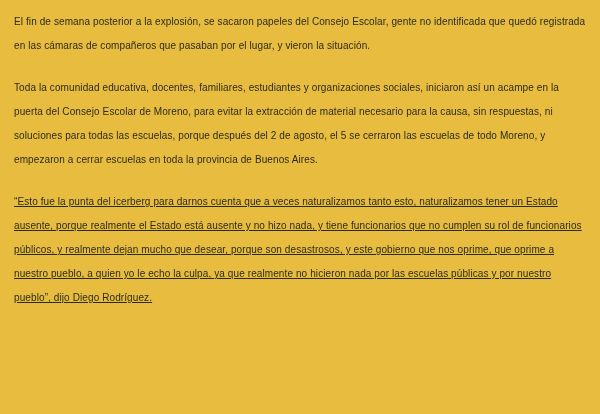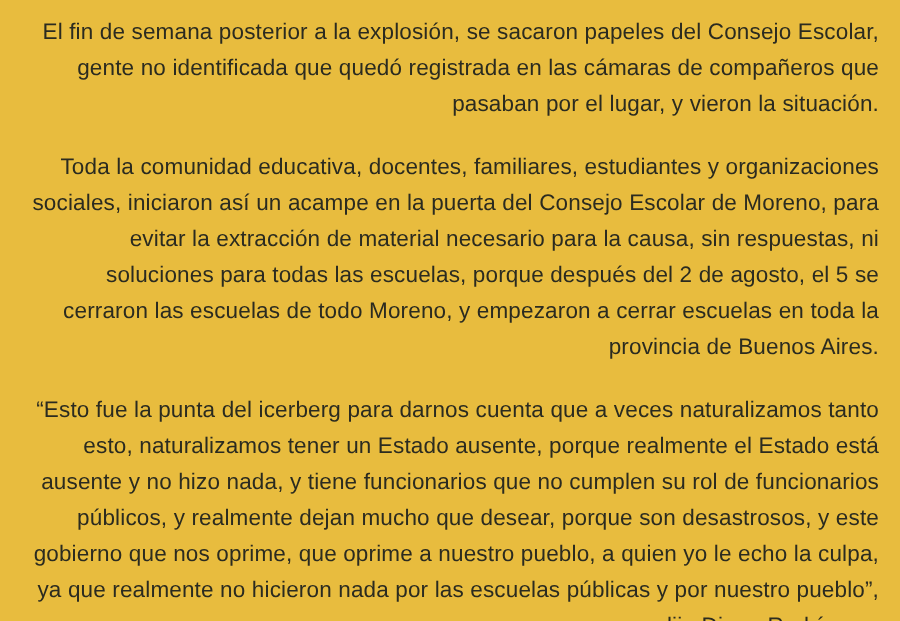--- a/index.html
+++ b/index.html
@@ -14,29 +14,30 @@
     overflow: hidden;
   }
   .article {
     box-sizing: border-box;
     width: 600px;
     height: 414px;
     padding: 10px 14px 6px 14px;
     color: #2a2a22;
   }
   .para {
-    font-size: 15px;
+    font-size: 10px;
     line-height: 24px;
     margin: 0 0 18px 0;
-    text-align: right;
+    text-align: left;
     color: #2b2b20;
     letter-spacing: 0.1px;
   }
   .para:last-child {
     margin-bottom: 0;
+    text-decoration: underline;
   }
 </style>
 </head>
 <body>
 
 <div class="article">
   <p class="para">El fin de semana posterior a la explosión, se sacaron papeles del Consejo Escolar, gente no identificada que quedó registrada en las cámaras de compañeros que pasaban por el lugar, y vieron la situación.</p>
   <p class="para">Toda la comunidad educativa, docentes, familiares, estudiantes y organizaciones sociales, iniciaron así un acampe en la puerta del Consejo Escolar de Moreno, para evitar la extracción de  material necesario para la causa, sin respuestas, ni soluciones para todas las escuelas, porque después del 2 de agosto, el 5 se cerraron las escuelas de todo Moreno, y empezaron a cerrar escuelas en toda la provincia de Buenos Aires.</p>
   <p class="para">“Esto fue la punta del icerberg para darnos cuenta que a veces naturalizamos tanto esto,  naturalizamos tener un Estado ausente, porque realmente el Estado está ausente y no hizo nada, y tiene funcionarios que no cumplen su rol de funcionarios públicos, y realmente dejan mucho que desear, porque son desastrosos, y este gobierno que nos oprime, que oprime a nuestro pueblo, a quien yo le echo la culpa, ya que realmente no hicieron nada por las escuelas públicas y por nuestro pueblo”, dijo Diego Rodríguez.</p>
 </div>

